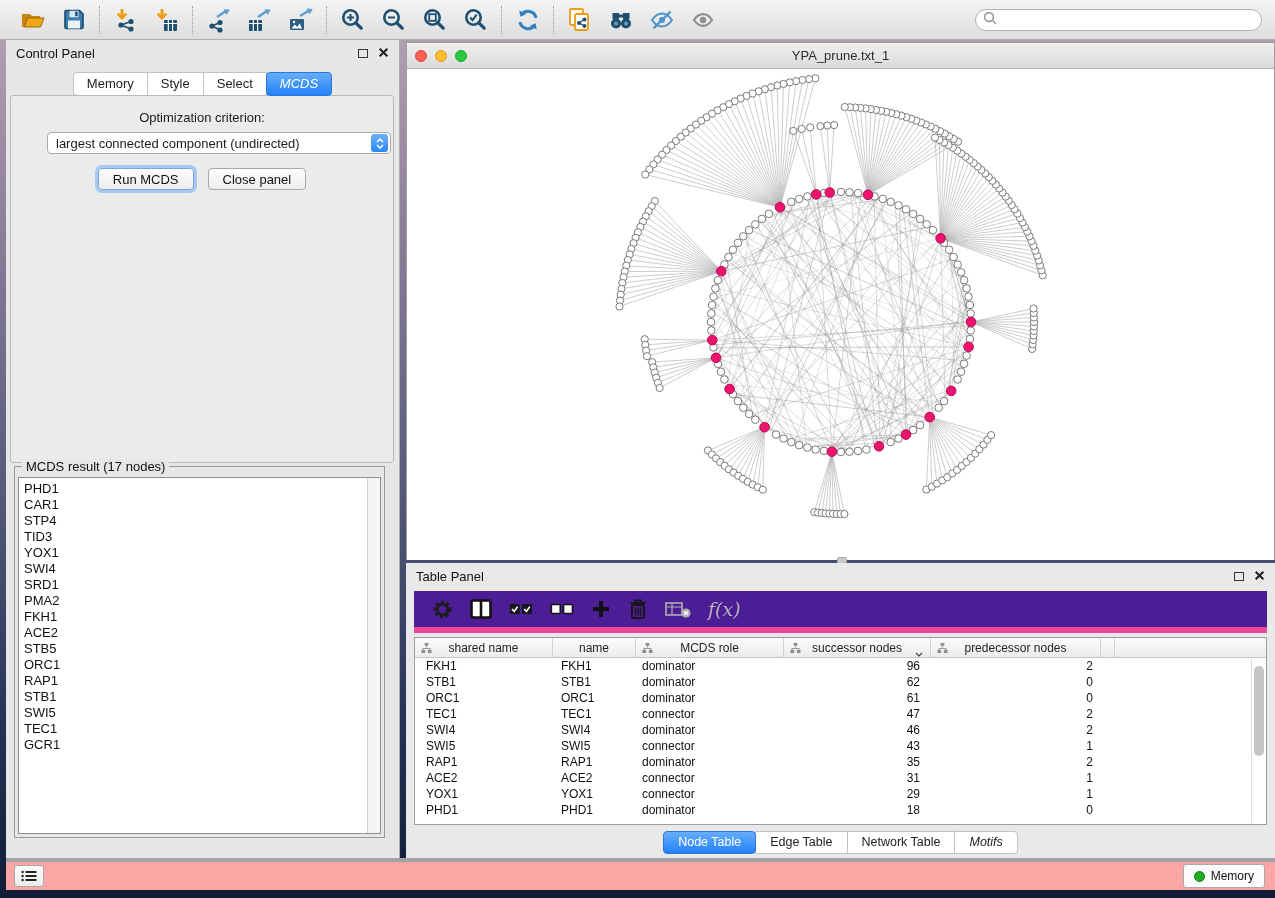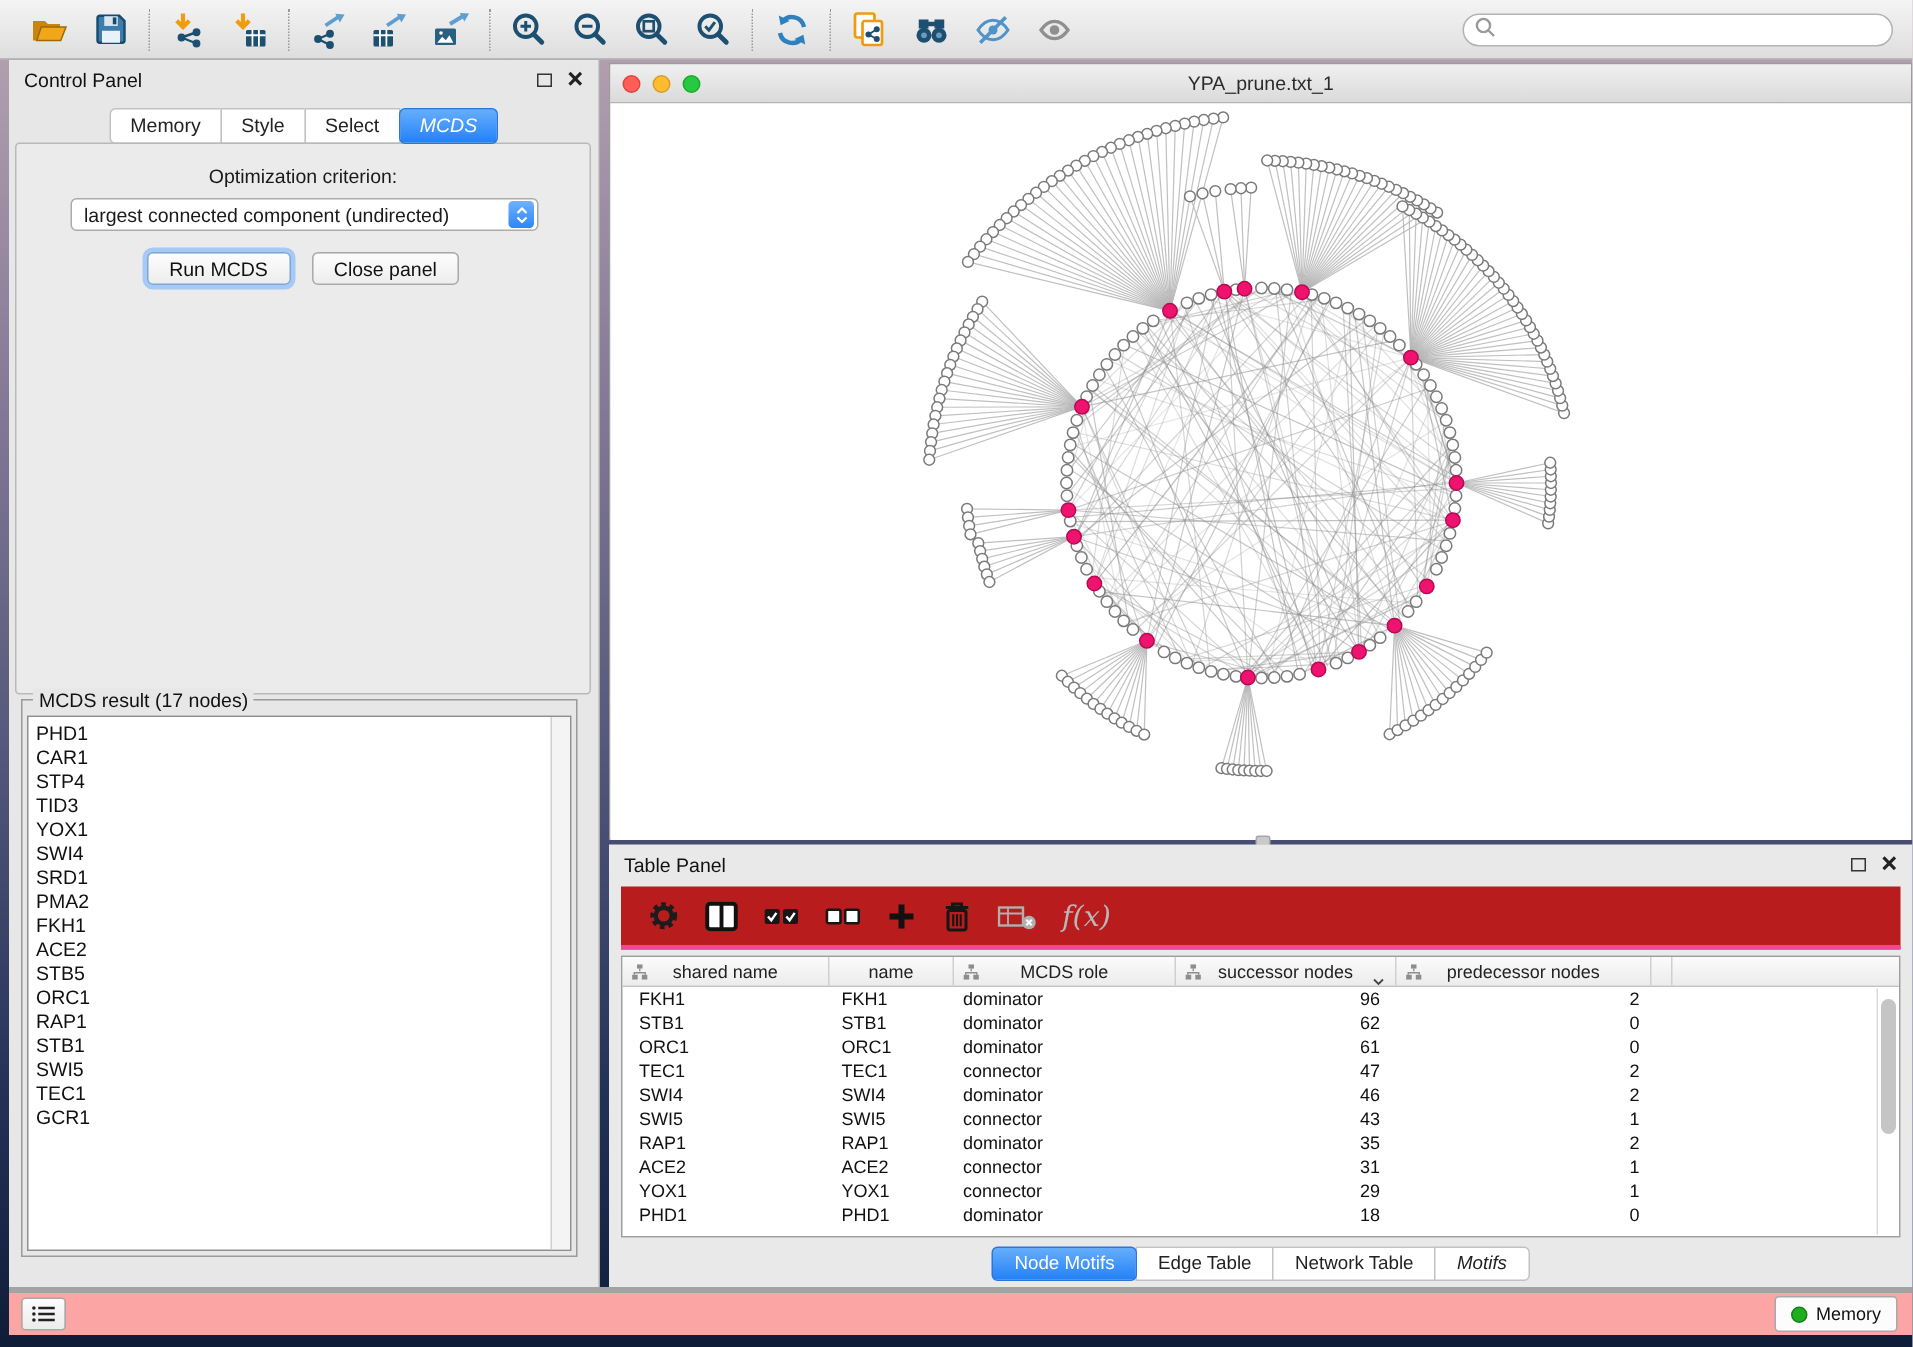--- a/index.html
+++ b/index.html
@@ -28,21 +28,21 @@
   .tabs-row { position:absolute; left:0; top:32px; width:100%; display:flex; justify-content:center; }
   .seg { background:#fff; border:1px solid #c2c2c2; margin-left:-1px; padding:3px 13px 4px;
     font-size:13px; color:#222; position:relative; }
   .seg:first-child { border-radius:4px 0 0 4px; margin-left:0; }
   .seg:last-child { border-radius:0 4px 4px 0;font-style:italic; }
   .seg.active { background:linear-gradient(#66aefc,#2381f8); border-color:#2a76dd; color:#fff;
     border-radius:4px; z-index:1; }
   .tab-content { position:absolute; left:4px; top:55px; width:384px; height:368px;
     background:#ebebeb; border:1px solid #b9b9b9; border-radius:3px; }
   .crit-label { position:absolute; top:14px; width:100%; text-align:center; font-size:13px; }
-  .select { position:absolute; left:36px; top:36px; width:312px; height:22px; background:#fff;
+  .select { position:absolute; left:36px; top:36px; width:344px; height:22px; background:#fff;
     border:1px solid #ababab; border-radius:4px; display:flex; align-items:center; }
   .select-value { flex:1; padding-left:8px; font-size:13px; white-space:nowrap; overflow:hidden; }
   .select-stepper { width:17px; height:18px; margin-right:2px; border-radius:3px;
     background:linear-gradient(#6fb2fd,#2d86f8); display:flex; flex-direction:column;
     align-items:center; justify-content:center; gap:1px; }
   .btn-row { position:absolute; top:72px; width:100%; display:flex; justify-content:center; gap:14px; }
   .pushbtn { height:22px; padding:0 14px; background:linear-gradient(#fdfdfd,#ededed);
     border:1px solid #a9a9a9; border-radius:4px; font-size:13px; font-family:inherit; color:#111; }
   .pushbtn.focused { box-shadow:0 0 0 3px #a6c9f5; border-color:#7aa7d8; }
   .result-group { position:absolute; left:8px; top:426px; width:371px; height:372px;
@@ -64,22 +64,22 @@
   .light { width:12px; height:12px; border-radius:50%; }
   .light.red { background:#ff5f57; border:1px solid #e0443e; }
   .light.yellow { background:#febc2e; border:1px solid #d89e24; }
   .light.green { background:#28c840; border:1px solid #1aab29; }
   .net-title { position:absolute; width:100%; text-align:center; font-size:13px; color:#2b2b2b; }
   .net-canvas { position:relative; width:867px; height:491px; background:#fff; }
   .splitter-dot { position:absolute; left:430px; bottom:-4px; width:10px; height:7px;
     background:#c9c9c9; border:1px solid #a8a8a8; border-radius:2px; }
   
   .table-panel { position:absolute; left:406px; top:563px; width:869px; height:295px; background:#e9e9e9; }
-  .tp-toolbar { position:absolute; left:8px; top:28px; width:853px; height:42px; background:#b91c1c;
-    border-bottom:3px solid #ec4899; display:flex; align-items:center; gap:17px; padding-left:18px; }
+  .tp-toolbar { position:absolute; left:8px; top:28px; width:853px; height:42px; background:#4c1d95;
+    border-bottom:6px solid #ec4899; display:flex; align-items:center; gap:17px; padding-left:18px; }
   .ttbtn { display:flex; align-items:center; justify-content:center; height:26px; }
   .fx { font-family:"DejaVu Serif","Liberation Serif",serif; font-style:italic; font-size:19px; color:#b8b8b8; }
   .ntable { position:absolute; left:8px; top:74px; width:853px; height:188px; background:#fff;
     border:1px solid #9e9e9e; overflow:hidden; }
   .thead { display:flex; height:20px; background:linear-gradient(#fbfbfb,#ececec);
     border-bottom:1px solid #c4c4c4; }
   .th { position:relative; display:flex; align-items:center; justify-content:center;
     border-right:1px solid #d0d0d0; font-size:12px; color:#222; }
   .th .tree { position:absolute; left:6px; top:4px; }
   .th .chev { position:absolute; right:7px; top:8px; }
@@ -1112,21 +1112,21 @@
           <span class="td c1">PHD1</span>
           <span class="td c2">dominator</span>
           <span class="td c3">18</span>
           <span class="td c4">0</span>
         </div>
       </div>
     <div class="tbody-scrollline"></div>
     <div class="tbody-thumb"></div>
   </div>
   <div class="tp-tabs">
-      <span class="seg active">Node Motifs</span>
+      <span class="seg active">Node Table</span>
       <span class="seg">Edge Table</span>
       <span class="seg">Network Table</span>
       <span class="seg">Motifs</span>
     </div>
 </div>
 
 <div class="statusbar">
   <span class="sb-left-btn">
     <svg width="16" height="12" viewBox="0 0 16 12">
         <g fill="#222">

